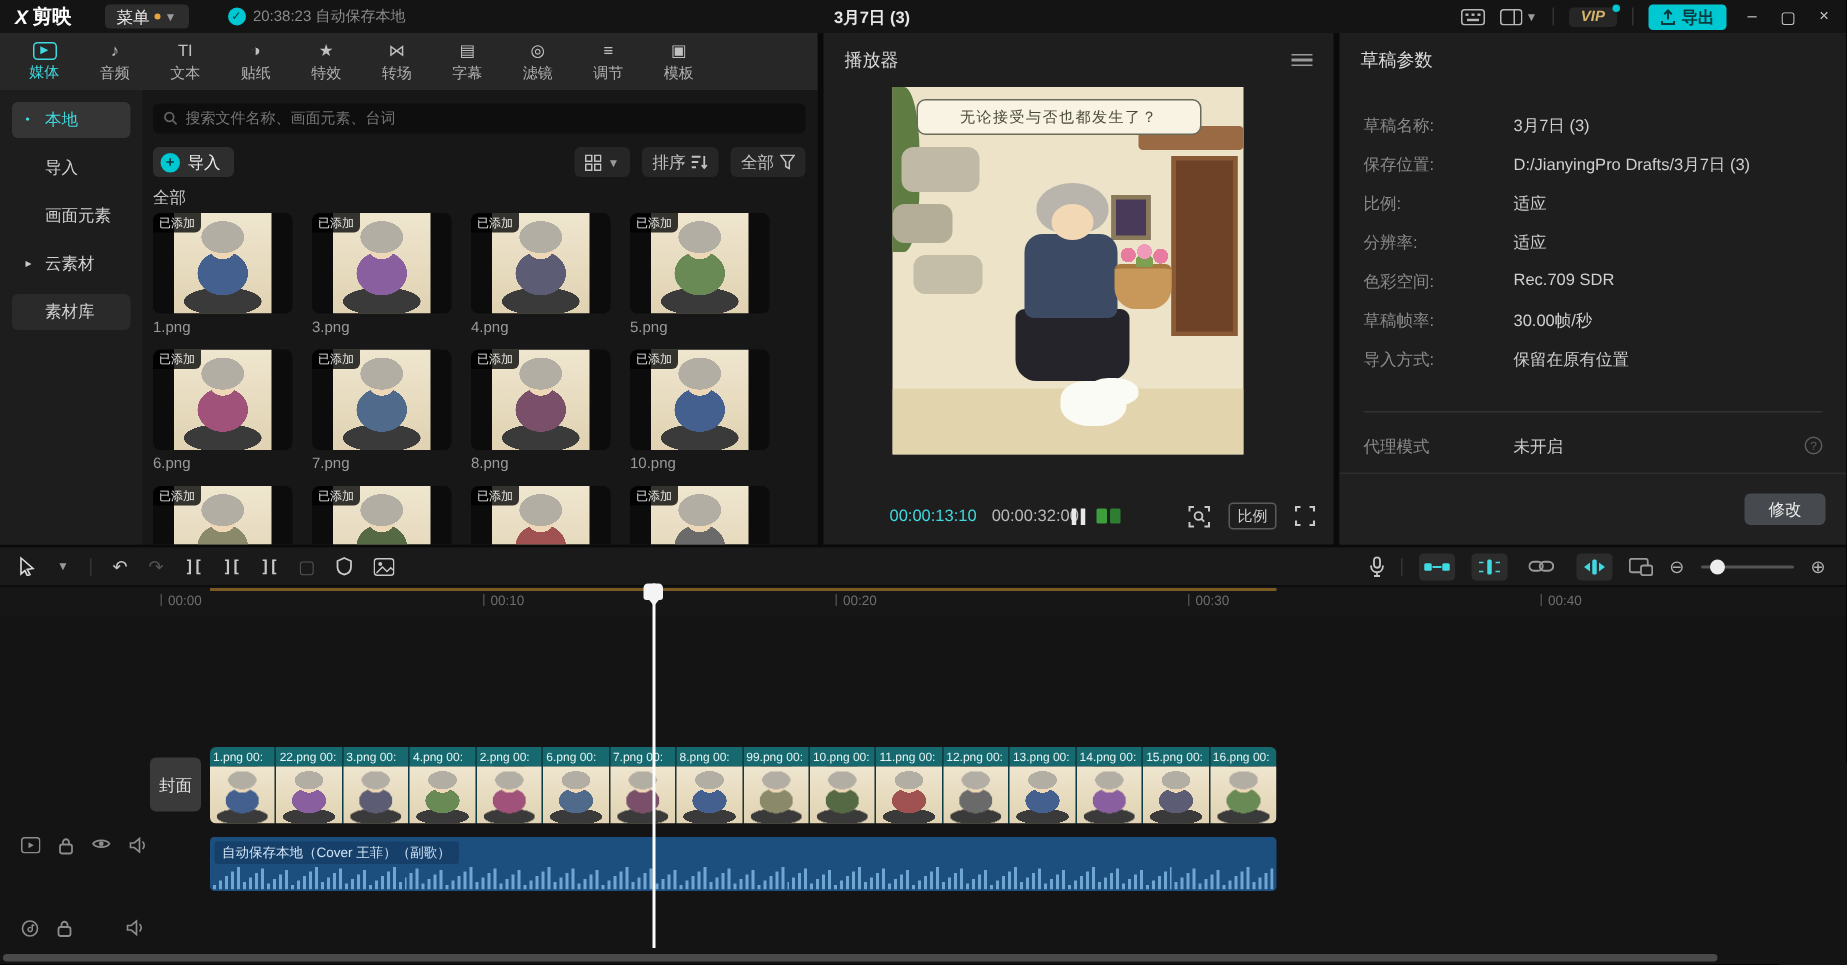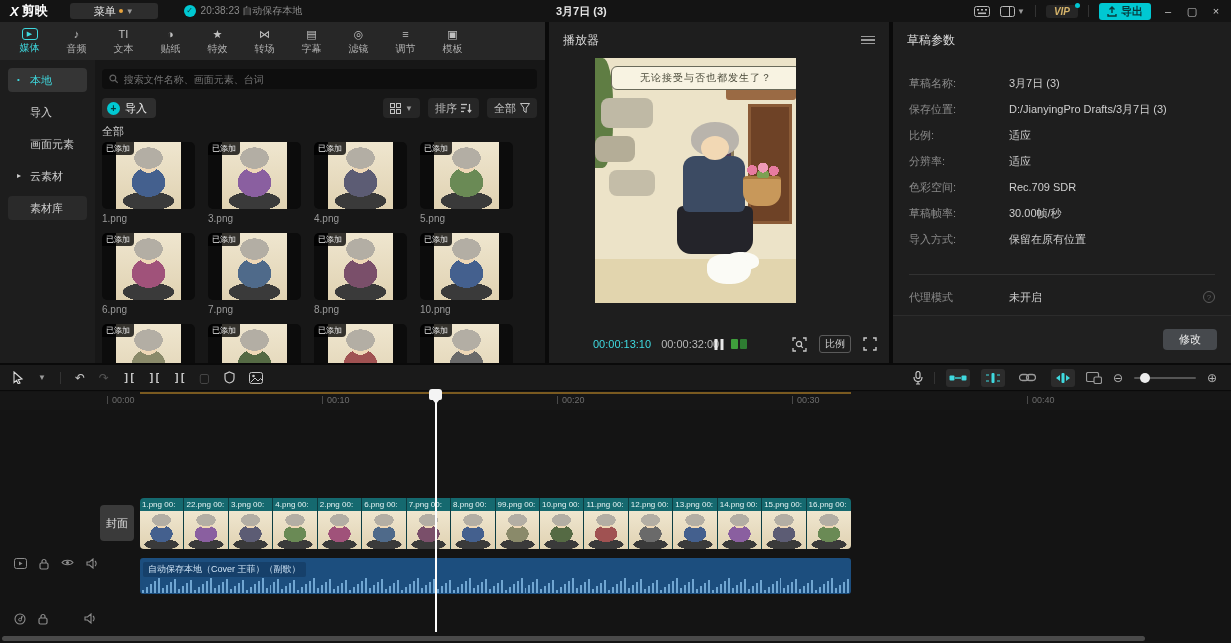--- a/index.html
+++ b/index.html
@@ -4,21 +4,21 @@
 <style>
   * { margin:0; padding:0; box-sizing:border-box; }
   html,body { background:#000; }
   body { font-family:"Liberation Sans","DejaVu Sans",sans-serif; }
   .app { position:relative; width:1231px; height:643px; background:#0a0a0a; overflow:hidden; color:#ccc; }
 
   
   .topbar { position:absolute; left:0; top:0; width:1231px; height:22px; background:#141414; display:flex; align-items:center; }
   .logo { display:flex; align-items:center; gap:4px; margin-left:10px; color:#fff; font-weight:bold; font-size:13px; }
   .logo-mark { font-style:italic; font-weight:900; font-size:13px; letter-spacing:-1px; }
-  .menu-btn { margin-left:22px; background:#2d2d2d; border-radius:3px; height:16px; padding:0 24px; display:flex; align-items:center; gap:3px; font-size:11px; color:#e8e8e8; }
+  .menu-btn { margin-left:22px; background:#2d2d2d; border-radius:3px; height:16px; padding:0 8px; display:flex; align-items:center; gap:3px; font-size:11px; color:#e8e8e8; }
   .menu-dot { width:4px; height:4px; border-radius:50%; background:#e8a33d; }
   .chev { font-size:8px; color:#9a9a9a; }
   .autosave { margin-left:26px; display:flex; align-items:center; gap:5px; font-size:10px; color:#8a8a8a; }
   .check-circle { width:12px; height:12px; border-radius:50%; background:#00c8d2; color:#072; font-size:8px; line-height:12px; text-align:center; color:#083b3e; font-weight:bold; }
   .doc-title { position:absolute; left:556px; top:4px; font-size:11px; color:#e6e6e6; font-weight:bold; }
   .topbar-right { position:absolute; right:8px; top:0; height:22px; display:flex; align-items:center; gap:10px; }
   .tb-ic { display:flex; align-items:center; gap:2px; color:#b8b8b8; }
   .vsep { width:1px; height:12px; background:#333; }
   .vip-badge { background:#262626; border-radius:3px; padding:1px 8px; color:#d6b46a; font-size:10px; font-weight:bold; font-style:italic; position:relative; }
   .vip-dot { position:absolute; right:-2px; top:-2px; width:5px; height:5px; border-radius:50%; background:#00c8d2; }
@@ -66,21 +66,21 @@
       radial-gradient(ellipse 22% 16% at 50% 24%, #b3aea4 99%, transparent),
       radial-gradient(ellipse 13% 10% at 50% 36%, #eed7b6 99%, transparent),
       radial-gradient(ellipse 26% 22% at 50% 60%, var(--c,#44608e) 99%, transparent),
       radial-gradient(ellipse 40% 14% at 50% 88%, #3a3a3a 99%, transparent),
       linear-gradient(#efe6cf,#e0d2b2); }
 
   
   .panel-header { height:36px; display:flex; align-items:center; padding:0 14px; font-size:12px; color:#dadada; }
   .hamburger { margin-left:auto; display:flex; flex-direction:column; gap:2px; }
   .hamburger i { width:14px; height:1.5px; background:#9a9a9a; display:block; }
-  .preview { position:absolute; left:46px; top:36px; width:201px; height:245px; background:#ece3c8; overflow:hidden;padding-left:15px; }
+  .preview { position:absolute; left:46px; top:36px; width:234px; height:245px; background:#ece3c8; overflow:hidden;padding-left:15px; }
   .pv { position:absolute; }
   .pv-green { left:-8px; top:0; width:26px; height:110px; background:#5f7d43; border-radius:0 40% 40% 0; }
   .pv-stone1 { left:6px; top:40px; width:52px; height:30px; background:#bfb9a5; border-radius:8px; }
   .pv-stone2 { left:0px; top:78px; width:40px; height:26px; background:#b4ad97; border-radius:8px; }
   .pv-stone3 { left:14px; top:112px; width:46px; height:26px; background:#c4bda8; border-radius:8px; }
   .pv-roof { right:0; top:26px; width:70px; height:16px; background:#9a6a44; border-radius:3px; }
   .pv-door { right:4px; top:46px; width:44px; height:120px; background:#6e4226; border:3px solid #8a5a36; }
   .pv-window { right:62px; top:72px; width:26px; height:30px; background:#4a3a5a; border:3px solid #8a7a5a; }
   .pv-ground { left:0; bottom:0; width:100%; height:44px; background:#e2d5ae; }
   .pv-hair { left:96px; top:64px; width:48px; height:34px; background:#b9b4ac; border-radius:50% 50% 45% 45%; }

